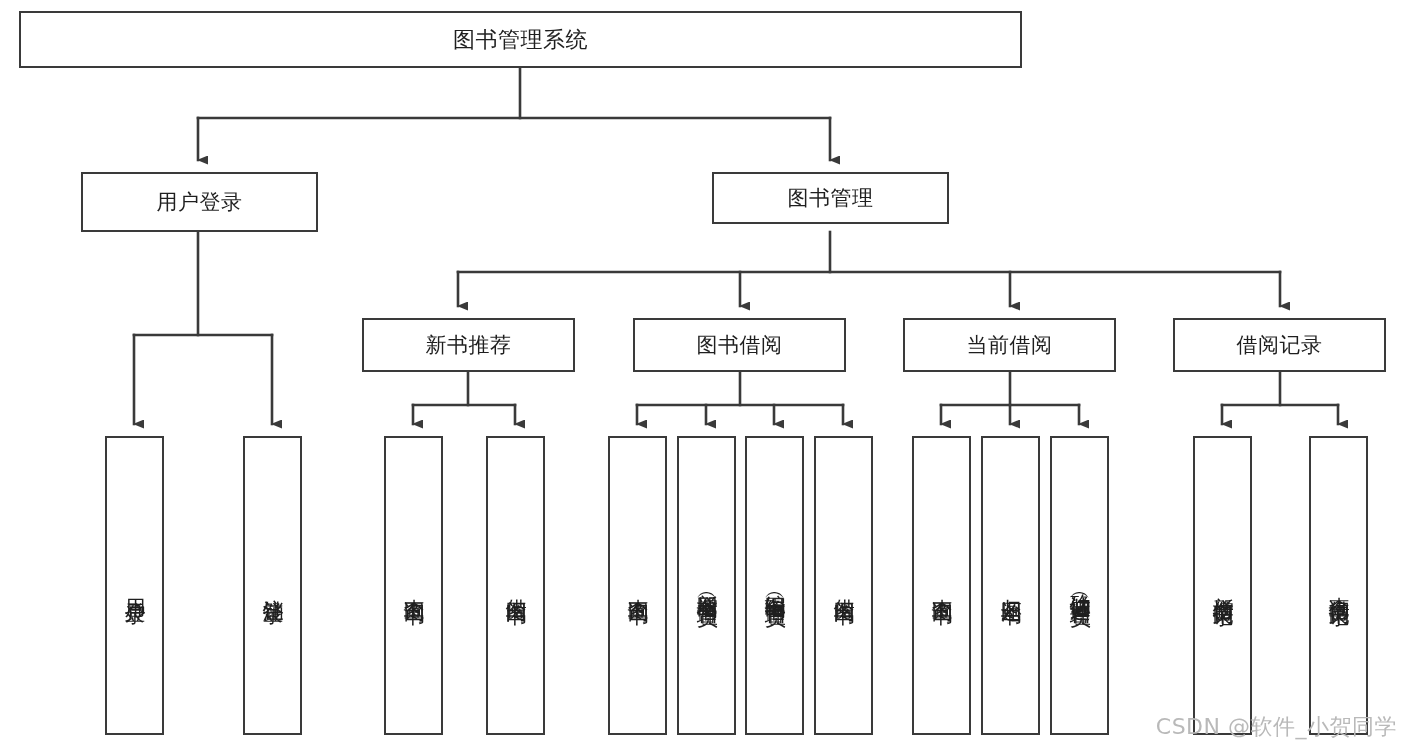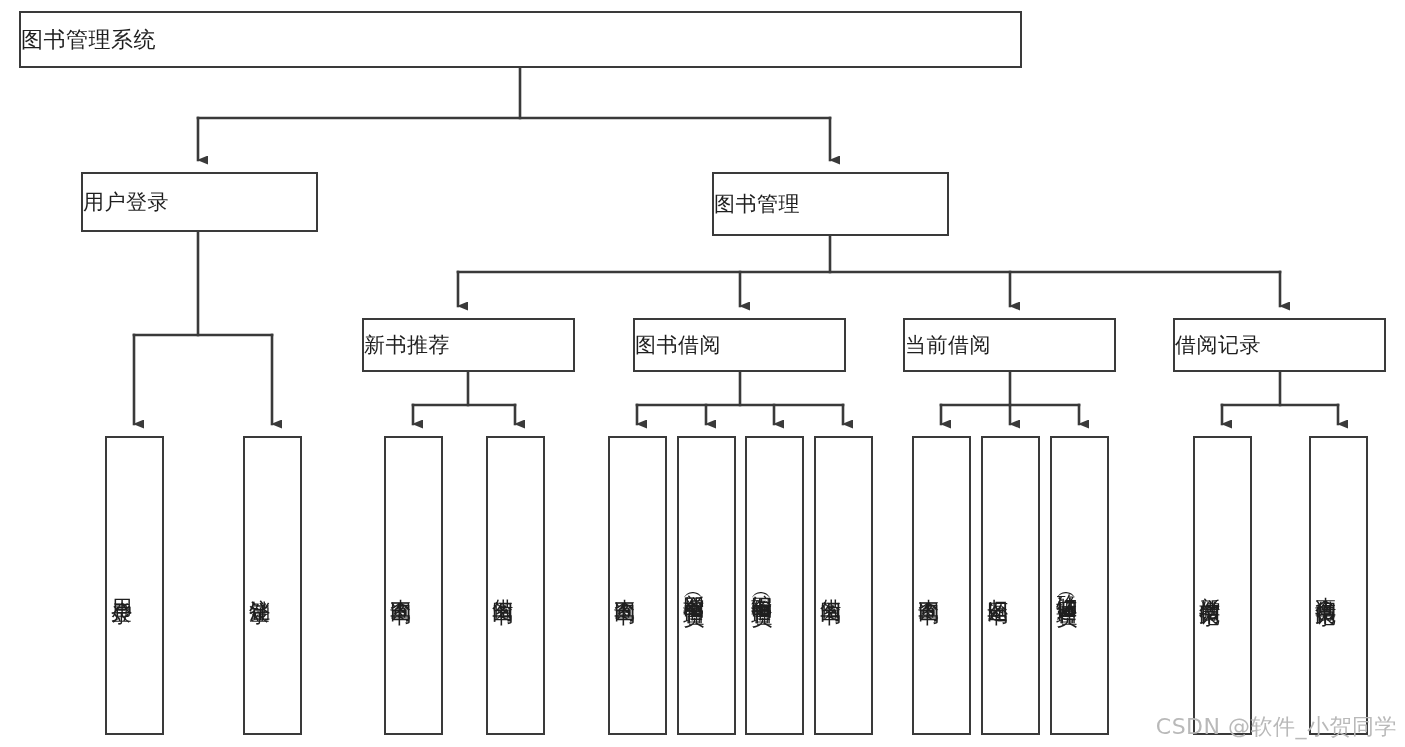--- a/index.html
+++ b/index.html
@@ -20,20 +20,21 @@
     width:1405px;height:747px;
     pointer-events:none;
   }
   .node{
     position:absolute;
     box-sizing:border-box;
     background:#ffffff;
     border:2.5px solid #3a3a3a;
     display:flex;
     align-items:center;
+    justify-content:center;
     text-align:center;
   }
   .node .label{
     font-size:21px;
     line-height:1.08;
     color:#1f1f1f;
     letter-spacing:0.5px;
     white-space:nowrap;
   }
   .node.root .label{font-size:22px;}
@@ -114,21 +115,21 @@
     </g>
   </svg>
 
   <div class="node root" style="left:19px;top:11px;width:1003px;height:57px;">
     <span class="label">图书管理系统</span>
   </div>
 
   <div class="node" style="left:81px;top:172px;width:237px;height:60px;">
     <span class="label">用户登录</span>
   </div>
-  <div class="node" style="left:712px;top:172px;width:237px;height:64px;">
+  <div class="node" style="left:712px;top:172px;width:237px;height:52px;">
     <span class="label">图书管理</span>
   </div>
 
   <div class="node" style="left:362px;top:318px;width:213px;height:54px;">
     <span class="label">新书推荐</span>
   </div>
   <div class="node" style="left:633px;top:318px;width:213px;height:54px;">
     <span class="label">图书借阅</span>
   </div>
   <div class="node" style="left:1173px;top:318px;width:213px;height:54px;">

